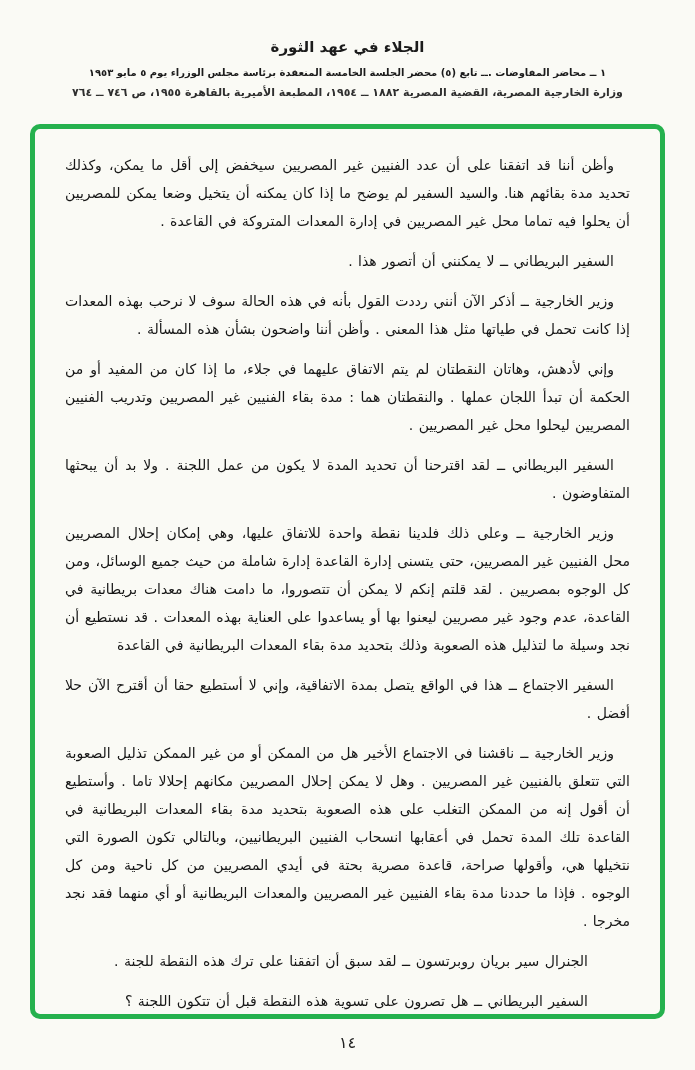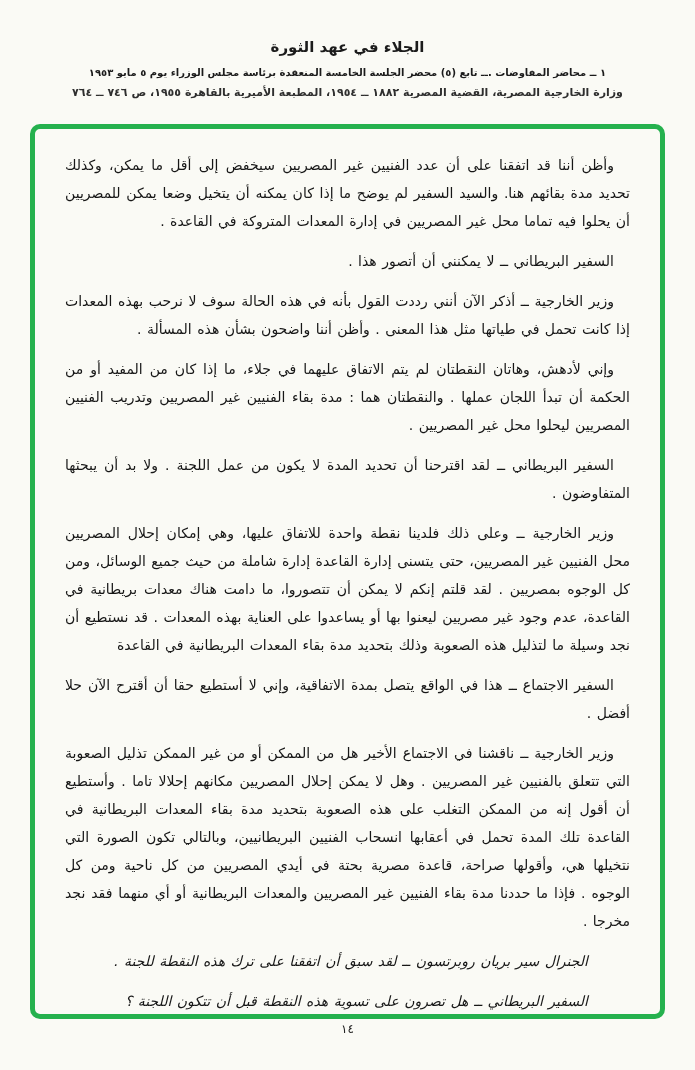--- a/index.html
+++ b/index.html
@@ -67,30 +67,29 @@
     text-align: justify;
     text-indent: 16px;
     margin-bottom: 12px;
     color: #161616;
     word-spacing: 1px;
   }
 
   .para.indented {
     padding-right: 42px;
     text-indent: 0;
-    font-style: italic;
   }
 
   .page-number {
     position: absolute;
-    bottom: 34px;
+    bottom: 18px;
     left: 0;
     right: 0;
     text-align: center;
-    font-size: 12px;
+    font-size: 16px;
     color: #222;
   }
 </style>
 </head>
 <body>
 
 <div class="page">
 
   <div class="header">
     <div class="doc-title">الجلاء في عهد الثورة</div>

